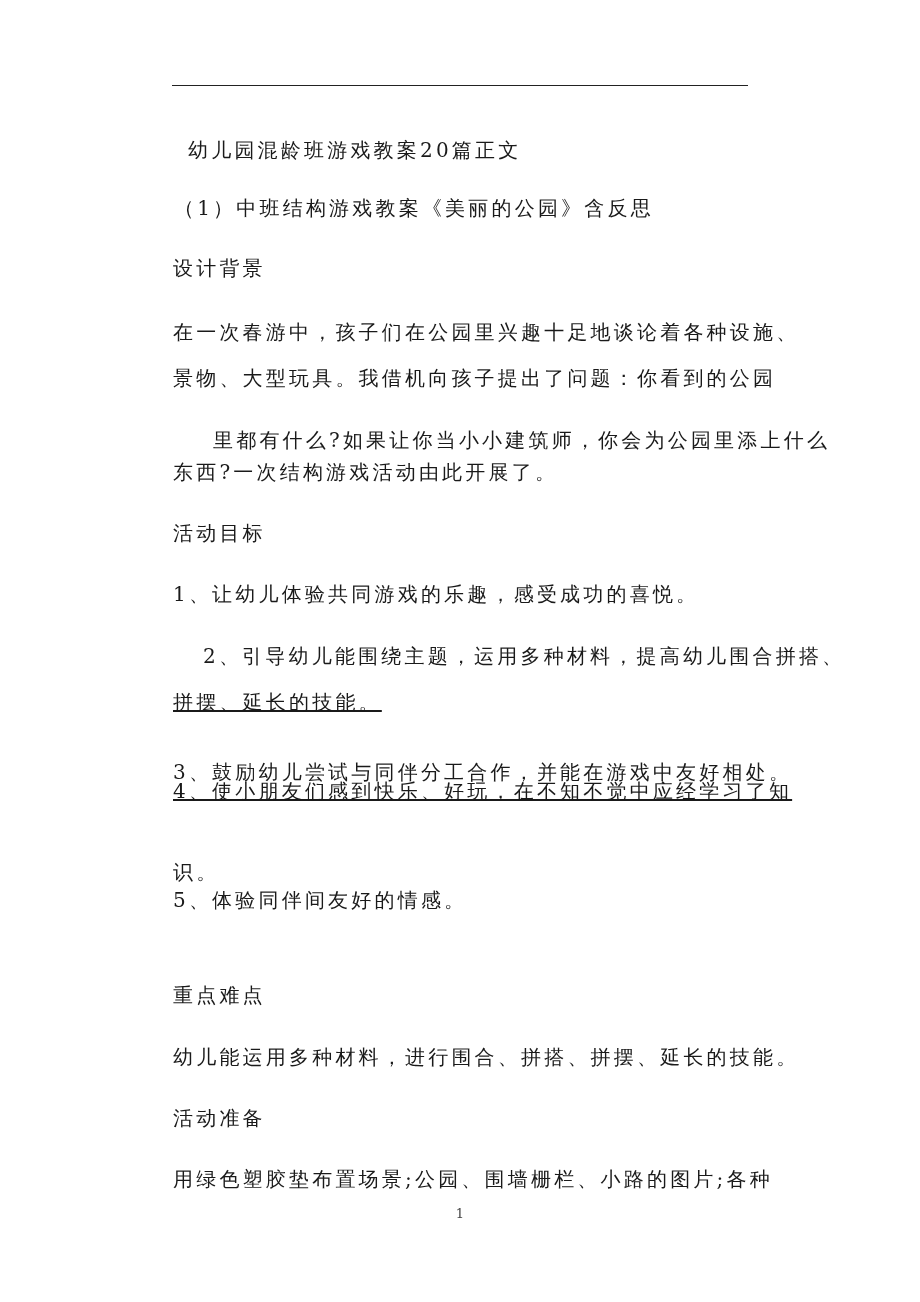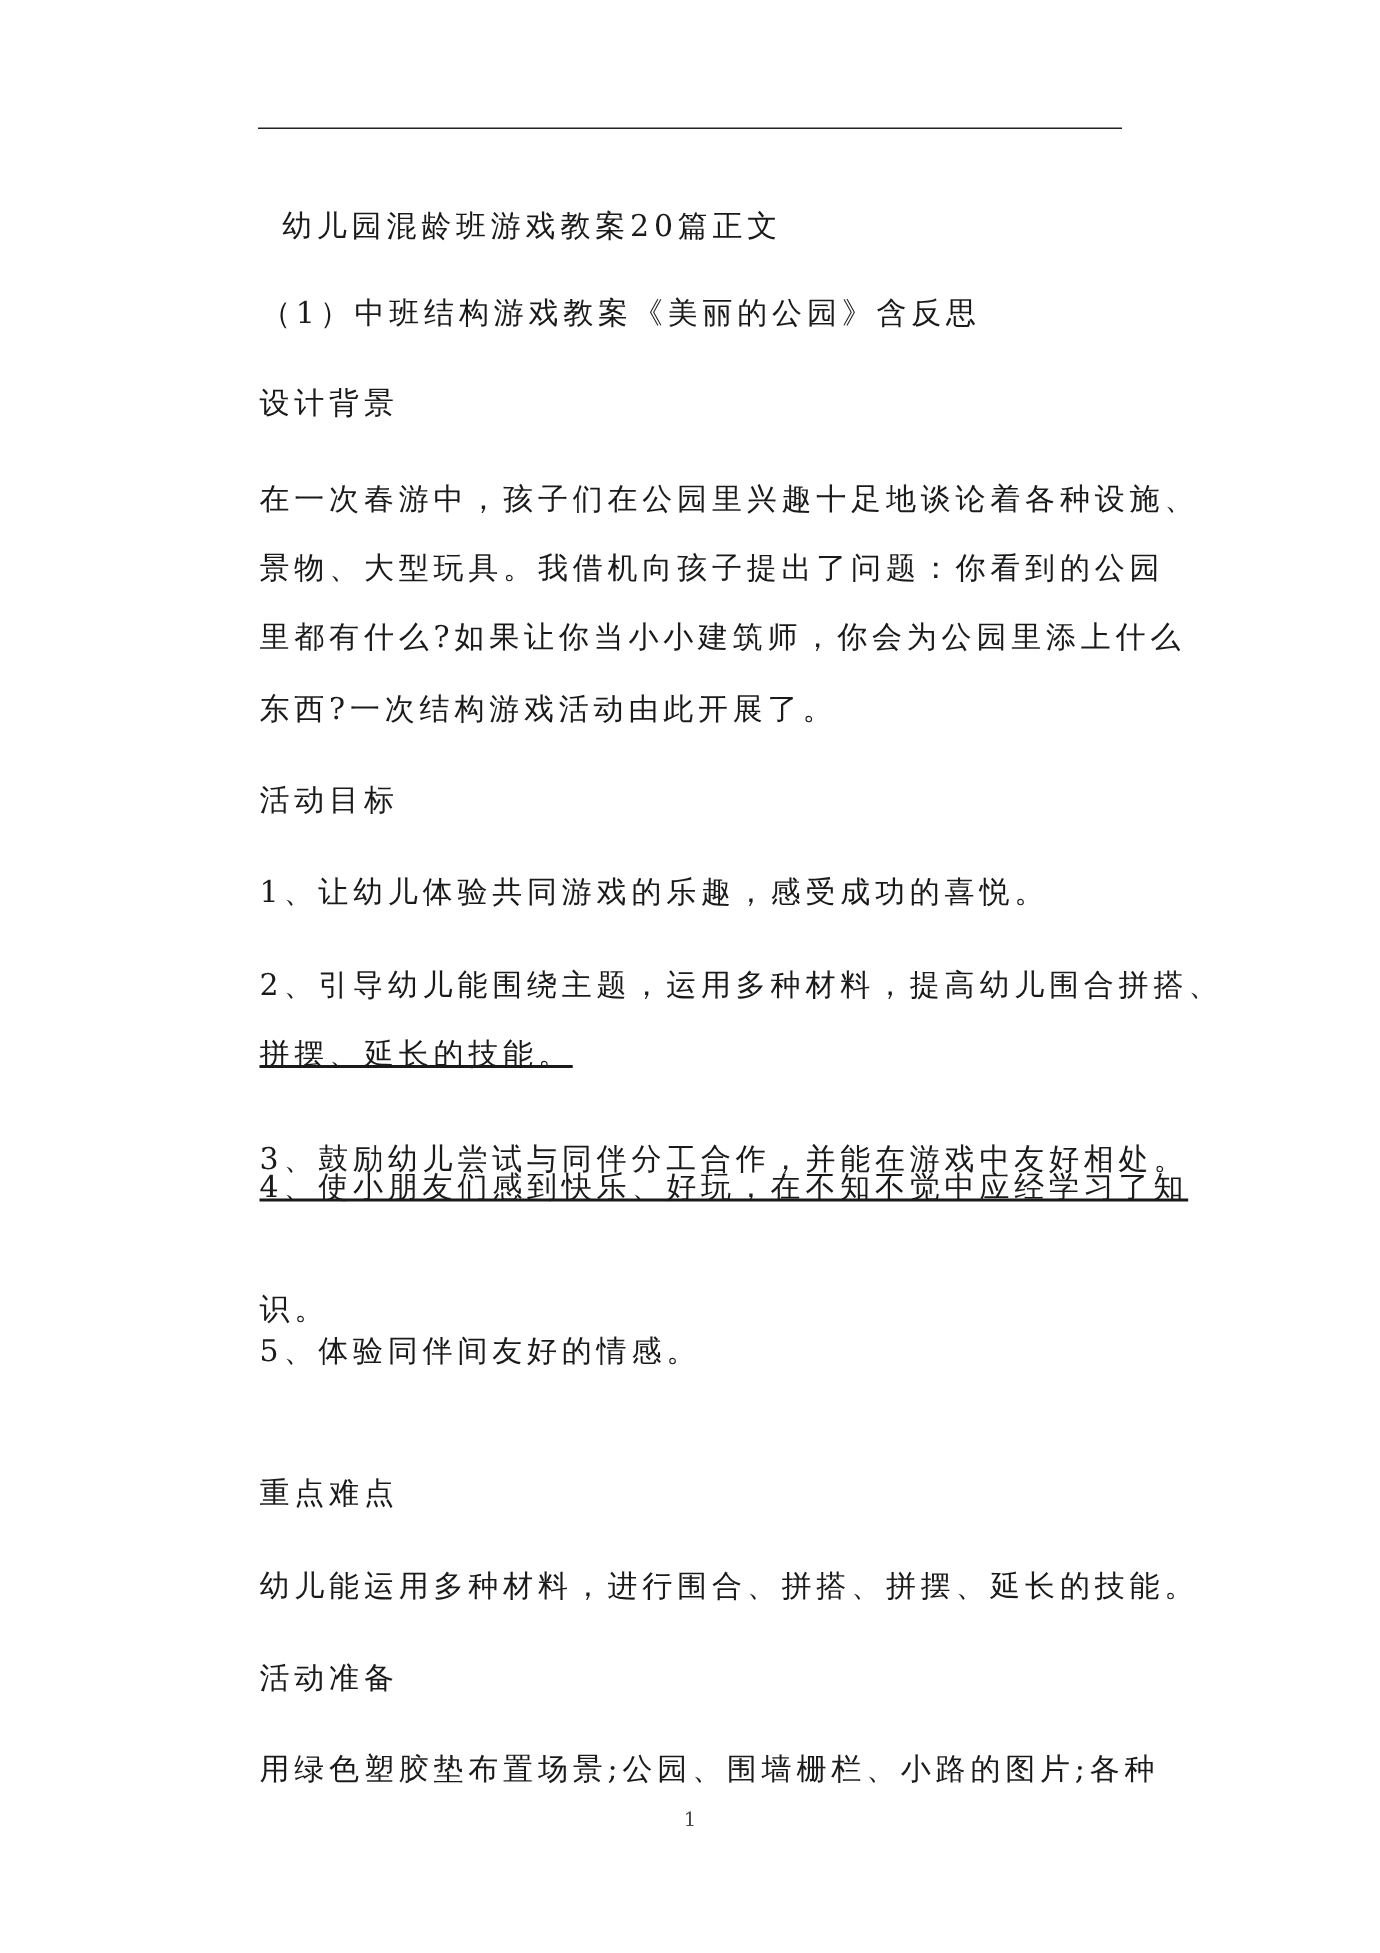--- a/index.html
+++ b/index.html
@@ -16,26 +16,26 @@
 <body>
 
 <div class="rule"></div>
 
 <div class="line" style="top:138px; left:188px;">幼儿园混龄班游戏教案20篇正文</div>
 <div class="line" style="top:196px; left:174px;">（1）中班结构游戏教案《美丽的公园》含反思</div>
 
 <div class="line" style="top:256px;">设计背景</div>
 <div class="line" style="top:320px;">在一次春游中，孩子们在公园里兴趣十足地谈论着各种设施、</div>
 <div class="line" style="top:366px;">景物、大型玩具。我借机向孩子提出了问题：你看到的公园</div>
-<div class="line" style="top:412px;">里都有什么?如果让你当小小建筑师，你会为公园里添上什么</div>
+<div class="line" style="top:428px;margin-left:40px;">里都有什么?如果让你当小小建筑师，你会为公园里添上什么</div>
 <div class="line" style="top:460px;">东西?一次结构游戏活动由此开展了。</div>
 
 <div class="line" style="top:521px;">活动目标</div>
 <div class="line" style="top:582px;text-align:center;">1、让幼儿体验共同游戏的乐趣，感受成功的喜悦。</div>
-<div class="line" style="top:644px;">2、引导幼儿能围绕主题，运用多种材料，提高幼儿围合拼搭、</div>
+<div class="line" style="top:644px;margin-left:30px;">2、引导幼儿能围绕主题，运用多种材料，提高幼儿围合拼搭、</div>
 <div class="line" style="top:690px;text-decoration:underline;">拼摆、延长的技能。</div>
 <div class="line" style="top:760px;">3、鼓励幼儿尝试与同伴分工合作，并能在游戏中友好相处。</div>
 <div class="line" style="top:779px;text-decoration:underline;">4、使小朋友们感到快乐、好玩，在不知不觉中应经学习了知</div>
 <div class="line" style="top:860px;">识。</div>
 <div class="line" style="top:888px;">5、体验同伴间友好的情感。</div>
 
 <div class="line" style="top:983px;">重点难点</div>
 <div class="line" style="top:1045px;">幼儿能运用多种材料，进行围合、拼搭、拼摆、延长的技能。</div>
 
 <div class="line" style="top:1106px;">活动准备</div>

